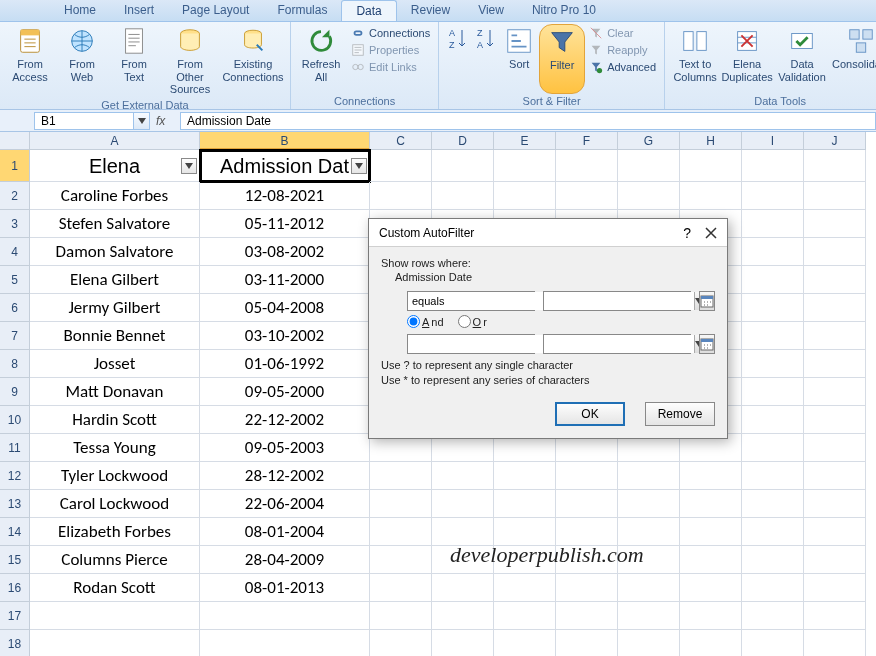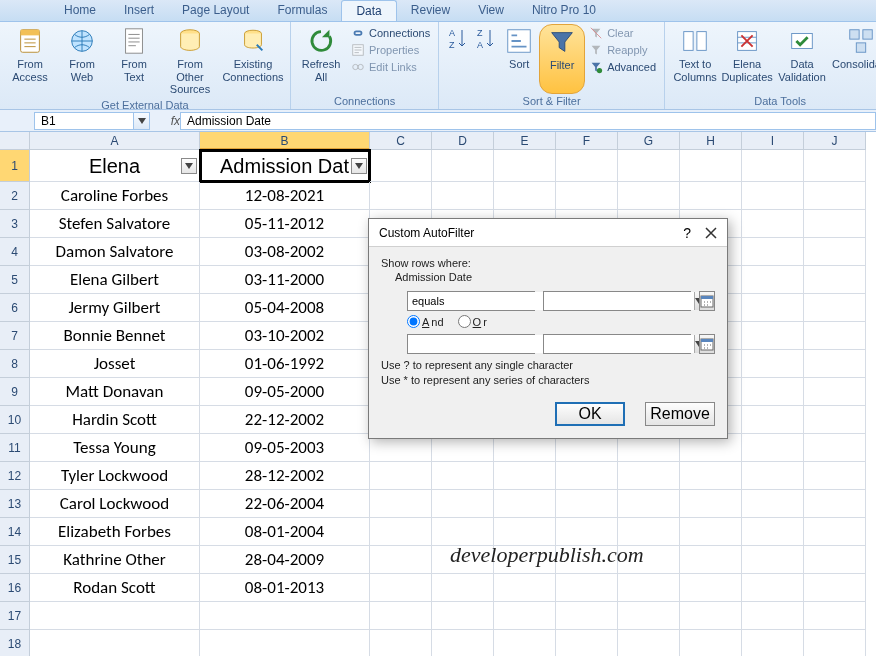--- a/index.html
+++ b/index.html
@@ -22,21 +22,21 @@
 .small-btn .sico{width:14px;height:14px;}
 
 .filter-btn{background:linear-gradient(#ffe39a,#ffc241);border:1px solid #e2a43a;border-radius:13px;}
 
 svg{display:block;}
 
 
 .namebar{display:flex;align-items:center;height:22px;background:#e8f0fa;border-bottom:1px solid #a8c5e6;}
 .namebox{width:100px;height:18px;margin-left:34px;background:#fff;border:1px solid #9ec3eb;padding:1px 6px;font-size:12px;}
 .dd-arrow{width:16px;height:18px;border:1px solid #9ec3eb;border-left:none;background:linear-gradient(#f7fbff,#dde9f7);display:flex;align-items:center;justify-content:center;}
-.fx{width:24px;text-align:right;font-style:italic;color:#555;margin-left:6px;}
+.fx{width:24px;text-align:left;font-style:italic;color:#555;margin-left:6px;}
 .formula{flex:1;height:18px;background:#fff;border:1px solid #9ec3eb;padding:1px 6px;font-size:12px;}
 
 
 .sheet{position:relative;background:#fff;height:526px;}
 .colhdrs{display:flex;height:18px;}
 .corner{width:30px;background:#e8eef7;border-right:1px solid #c4ceda;border-bottom:1px solid #c4ceda;}
 .colhdr{background:#e8eef7;border-right:1px solid #c4ceda;border-bottom:1px solid #c4ceda;text-align:center;font-size:12px;color:#2b4a73;line-height:18px;}
 .colhdr.active{background:#ffd773;border-bottom:2px solid #e2a43a;}
 .row{display:flex;height:28px;}
 .rowhdr{width:30px;background:#e8eef7;border-right:1px solid #c4ceda;border-bottom:1px solid #c4ceda;text-align:center;font-size:12px;color:#2b4a73;line-height:28px;}
@@ -57,21 +57,21 @@
 .dlg-body{padding:10px 12px 12px 12px;font-size:11px;color:#222;}
 .dlg-row{display:flex;align-items:center;gap:8px;margin:4px 0;}
 .combo{display:flex;align-items:center;border:1px solid #888;background:#fff;height:20px;}
 .combo input{border:none;outline:none;flex:1;padding:0 4px;font-size:11px;height:18px;}
 .combo .cbtn{width:18px;height:18px;background:linear-gradient(#f7f7f7,#ddd);border-left:1px solid #aaa;display:flex;align-items:center;justify-content:center;}
 .calbtn{width:22px;height:20px;border:1px solid #888;background:linear-gradient(#f7f7f7,#ddd);display:flex;align-items:center;justify-content:center;}
 .radios{display:flex;gap:14px;margin:4px 0 6px 26px;font-size:11px;}
 .radios label{display:flex;align-items:center;gap:2px;}
 .dlg-hint{font-size:11px;color:#222;line-height:1.35;}
 .dlg-buttons{display:flex;justify-content:flex-end;gap:20px;margin-top:14px;}
-.dlg-buttons button{width:70px;height:24px;border:1px solid #888;background:linear-gradient(#fdfdfd,#e5e5e5);font-size:16px;cursor:pointer;}
+.dlg-buttons button{width:70px;height:24px;border:1px solid #888;background:linear-gradient(#fdfdfd,#e5e5e5);font-size:12px;cursor:pointer;}
 .dlg-buttons button.primary{border:2px solid #1f6fb5;}
 </style>
 </head>
 <body>
 
 <div class="tabs">
   <div class="tab">Home</div>
   <div class="tab">Insert</div>
   <div class="tab">Page Layout</div>
   <div class="tab">Formulas</div>
@@ -482,21 +482,21 @@
         <div class="cell wN"></div>
         <div class="cell wN"></div>
         <div class="cell wN"></div>
         <div class="cell wN"></div>
         <div class="cell wN"></div>
         <div class="cell wN"></div>
         <div class="cell wN"></div>
       </div>
       <div class="row">
         <div class="rowhdr">15</div>
-        <div class="cell wA">Kathrine Other</div>
+        <div class="cell wA">Columns Pierce</div>
         <div class="cell wB">28-04-2009</div>
         <div class="cell wN"></div>
         <div class="cell wN"></div>
         <div class="cell wN"></div>
         <div class="cell wN"></div>
         <div class="cell wN"></div>
         <div class="cell wN"></div>
         <div class="cell wN"></div>
         <div class="cell wN"></div>
       </div>

